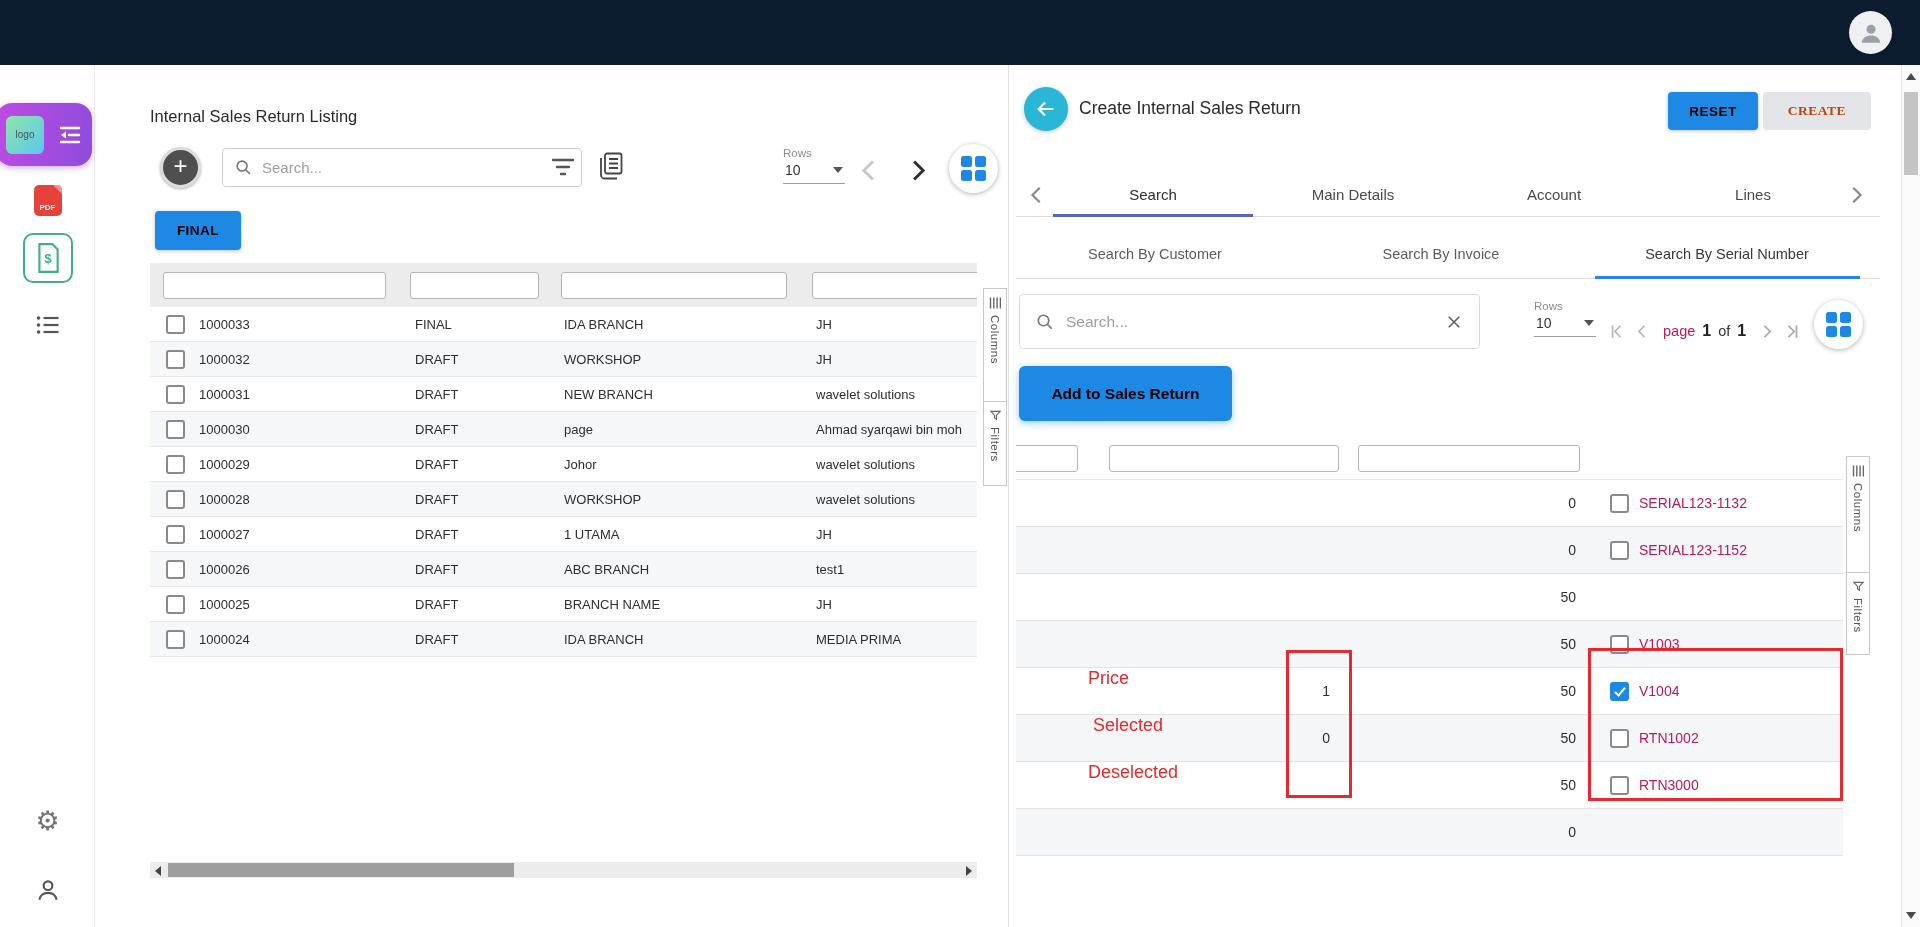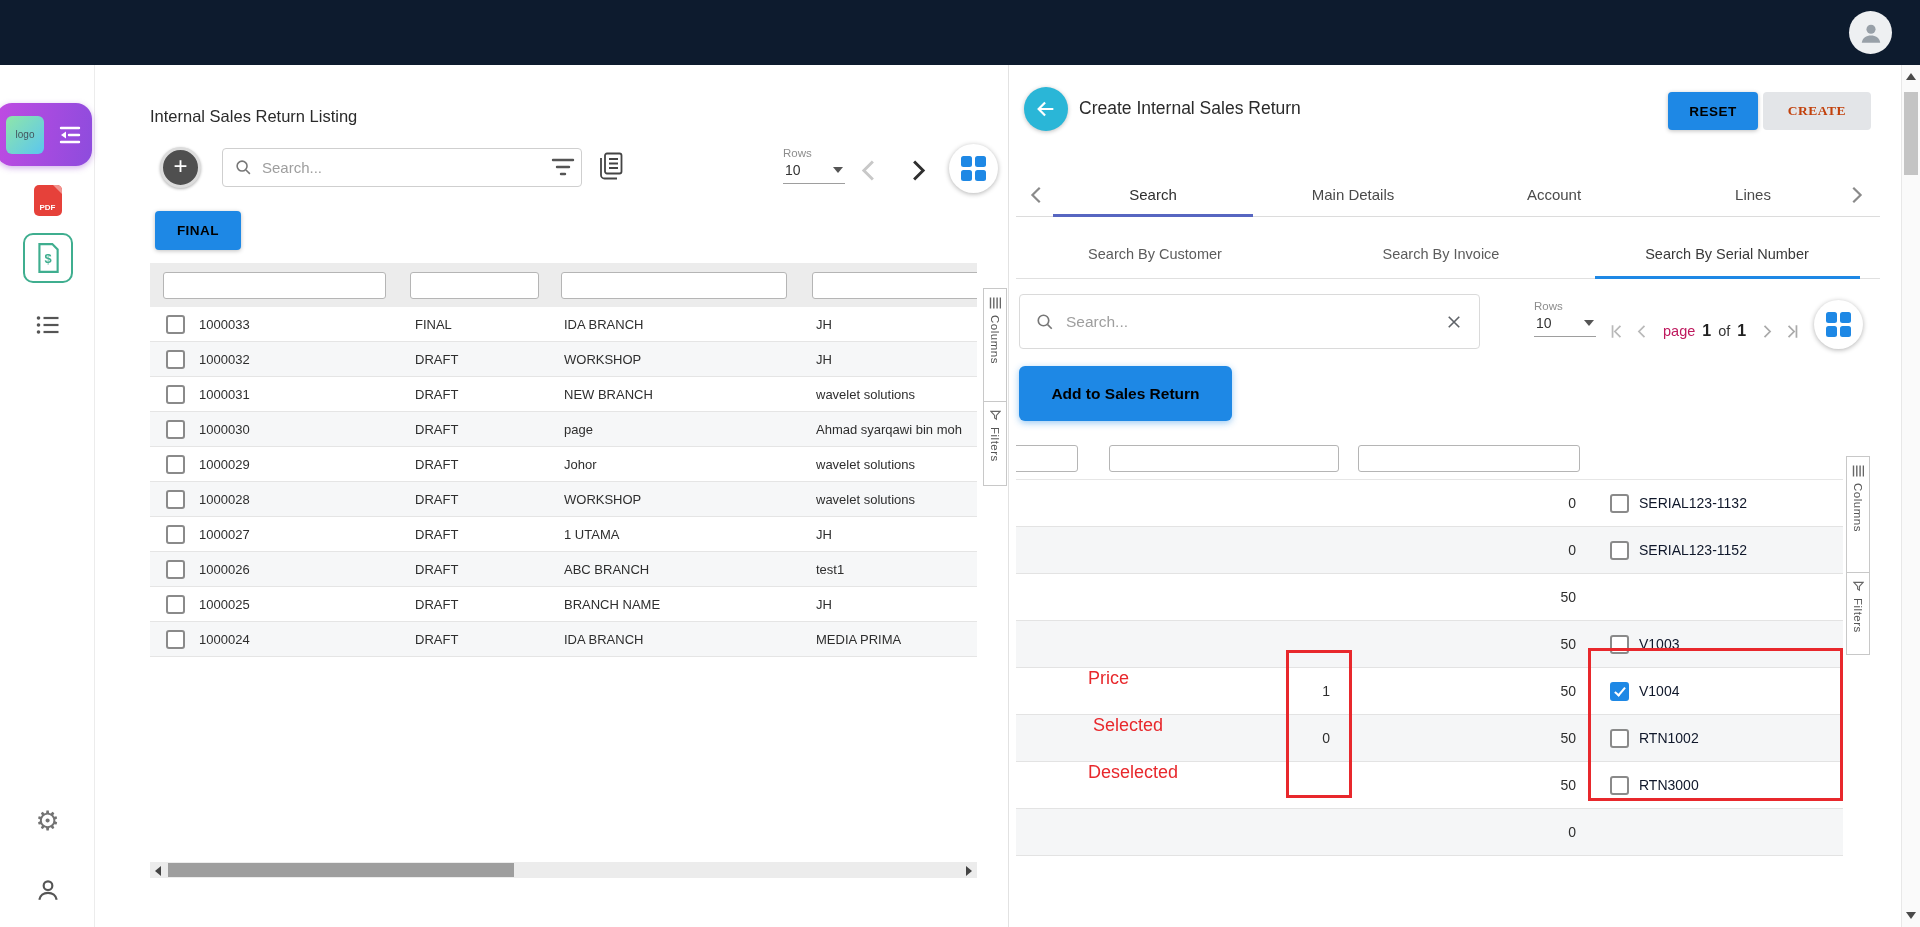--- a/index.html
+++ b/index.html
@@ -75,21 +75,21 @@
   .subtab.active { color:#3a3a3a; }
 
   .rtable { left:1016px; top:437px; width:827px; height:454px; overflow:hidden; }
   .rhead, .rfilter, .rrow { display:grid; grid-template-columns:92px 237px 243px 255px; align-items:center; }
   .rhead { height:34px; background:#d4d4d4; font-size:13.5px; color:#3a3a3a; font-weight:500; }
   .rfilter { height:43px; background:#fff; border-bottom:1px solid #e6e6e6; position:relative; }
   .rrow { height:47px; border-bottom:1px solid #e3e3e3; font-size:14px; background:#fff; }
   .rrows .rrow:nth-child(even) { background:#f5f6f7; }
   .cell-qty { text-align:right; padding-right:15px; }
   .cell-price { text-align:right; padding-right:12px; }
-  .cell-serial { display:flex; align-items:center; gap:10px; padding-left:22px; color:#0f172a; }
+  .cell-serial { display:flex; align-items:center; gap:10px; padding-left:22px; color:#be185d; }
 
   .vtabs { position:absolute; width:24px; background:#fff; border:1px solid #c8c8c8; }
   .vtab { display:flex; flex-direction:column; align-items:center; padding-top:8px; cursor:pointer; }
   .vtab + .vtab { border-top:1px solid #c8c8c8; }
   .vtab span { writing-mode:vertical-rl; font-size:11.5px; color:#555; margin-top:6px; letter-spacing:.5px; }
 
   .red-rect { position:absolute; border:3px solid #e8282c; pointer-events:none; }
   .red-label { position:absolute; color:#e8282c; font-size:18px; }
 
   

